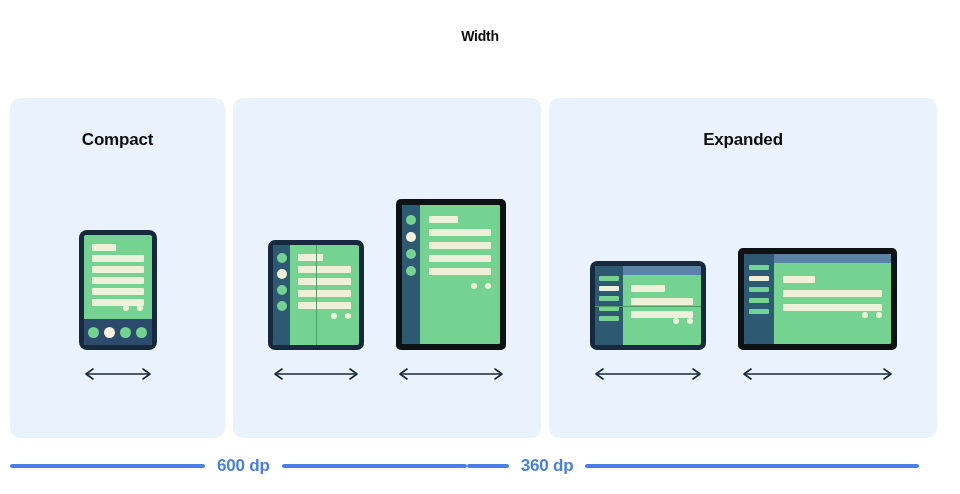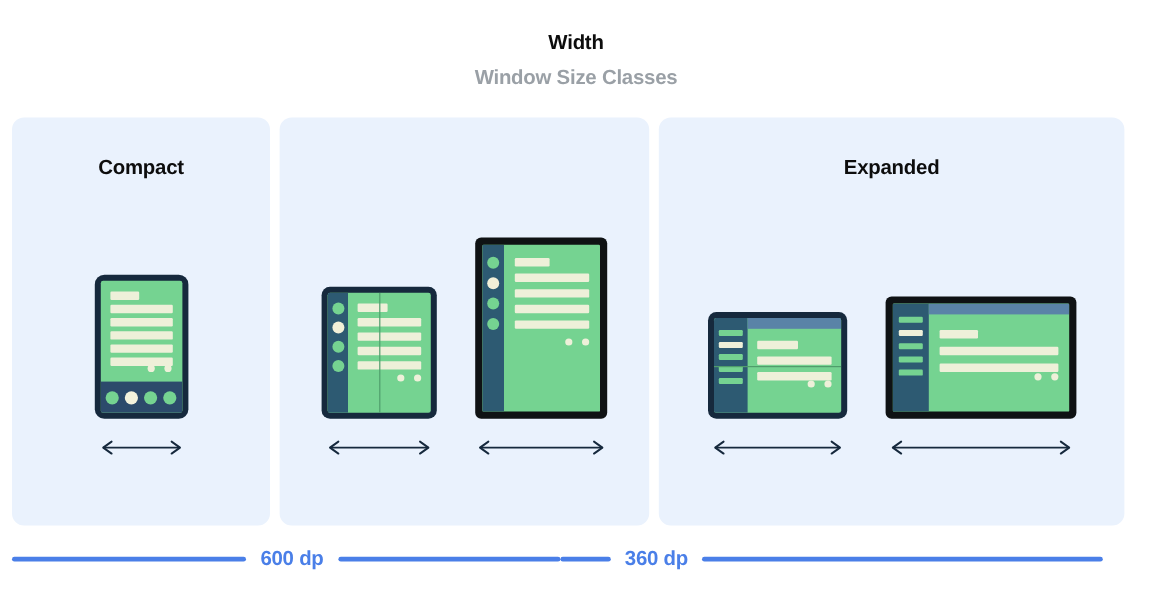--- a/index.html
+++ b/index.html
@@ -8,21 +8,21 @@
     height: 494px;
     background: #ffffff;
     font-family: "Liberation Sans", sans-serif;
     position: relative;
     overflow: hidden;
   }
 
   
   .header { width: 960px; padding-top: 24px; text-align: center; }
   .title {
-    font-size: 17px;
+    font-size: 14px;
     font-weight: bold;
     color: #0d0d0d;
     letter-spacing: -0.2px;
     line-height: 24px;
   }
   .subtitle {
     font-size: 17px;
     font-weight: bold;
     color: #9aa0a6;
     letter-spacing: -0.2px;
@@ -217,21 +217,20 @@
     padding: 0 12px;
     white-space: nowrap;
     text-align: right;
   }
 </style>
 </head>
 <body>
 
 <div class="header">
   <div class="title">Width</div>
-  <div class="subtitle">Window Size Classes</div>
 </div>
 
 <div class="panels">
 
   <div class="panel compact">
     <div class="panel-title">Compact</div>
     <div class="stage">
 
       <div class="devcol">
         <div class="device">

